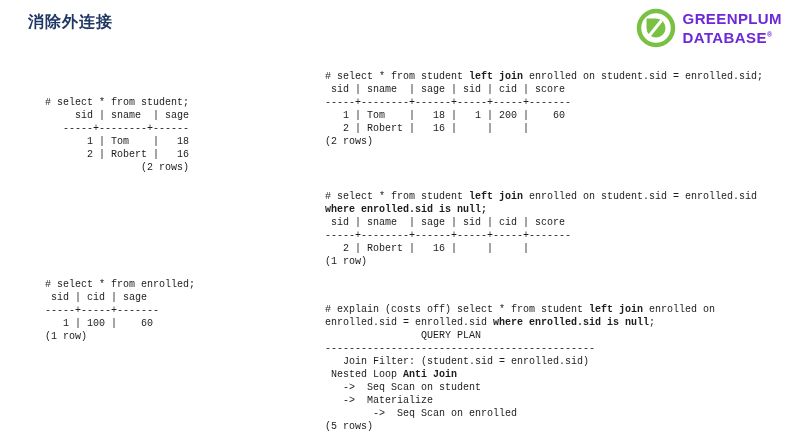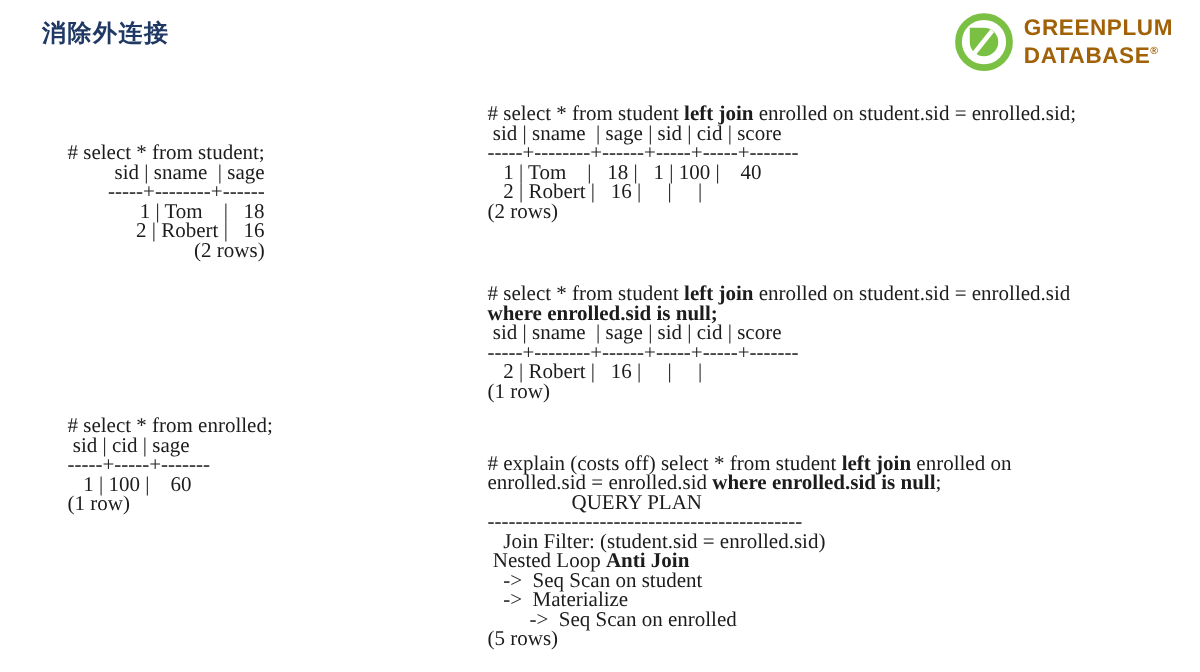--- a/index.html
+++ b/index.html
@@ -24,31 +24,31 @@
   .logo {
     position: absolute;
     top: 8px; right: 18px;
     display: flex;
     align-items: center;
     gap: 7px;
   }
   .logo-icon { width: 40px; height: 40px; }
   .logo-text {
     font-weight: bold;
-    color: #a16207;
+    color: #6d28d9;
     font-size: 15px;
     line-height: 16px;
     letter-spacing: 0.4px;
     white-space: nowrap;
   }
   .logo-text sup { font-size: 7px; }
   .code {
     position: absolute;
-    font-family: Liberation Serif, serif;
-    font-size: 14px;
+    font-family: Liberation Mono, monospace;
+    font-size: 10px;
     line-height: 13px;
     color: #1c1c1c;
   }
   .code-line { white-space: pre; }
   .code-line .bold { font-weight: bold; }
   .block-a { left: 45px;  top: 96px; text-align: right;  }
   .block-b { left: 45px;  top: 257px; margin-top: 21px; }
   .block-c { left: 325px; top: 70px;  }
   .block-d { left: 325px; top: 190px; }
   .block-e { left: 325px; top: 303px; }
@@ -84,21 +84,21 @@
       <div class="code-line"><span># select * from enrolled;</span></div>
       <div class="code-line"><span> sid | cid | sage</span></div>
       <div class="code-line"><span>-----+-----+-------</span></div>
       <div class="code-line"><span>   1 | 100 |    60</span></div>
       <div class="code-line"><span>(1 row)</span></div>
     </div>
   <div class="code block-c">
       <div class="code-line"><span># select * from student </span><span class="bold">left join</span><span> enrolled on student.sid = enrolled.sid;</span></div>
       <div class="code-line"><span> sid | sname  | sage | sid | cid | score</span></div>
       <div class="code-line"><span>-----+--------+------+-----+-----+-------</span></div>
-      <div class="code-line"><span>   1 | Tom    |   18 |   1 | 100 |    40</span></div>
+      <div class="code-line"><span>   1 | Tom    |   18 |   1 | 200 |    60</span></div>
       <div class="code-line"><span>   2 | Robert |   16 |     |     |</span></div>
       <div class="code-line"><span>(2 rows)</span></div>
     </div>
   <div class="code block-d">
       <div class="code-line"><span># select * from student </span><span class="bold">left join</span><span> enrolled on student.sid = enrolled.sid</span></div>
       <div class="code-line"><span class="bold">where enrolled.sid is null;</span></div>
       <div class="code-line"><span> sid | sname  | sage | sid | cid | score</span></div>
       <div class="code-line"><span>-----+--------+------+-----+-----+-------</span></div>
       <div class="code-line"><span>   2 | Robert |   16 |     |     |</span></div>
       <div class="code-line"><span>(1 row)</span></div>

